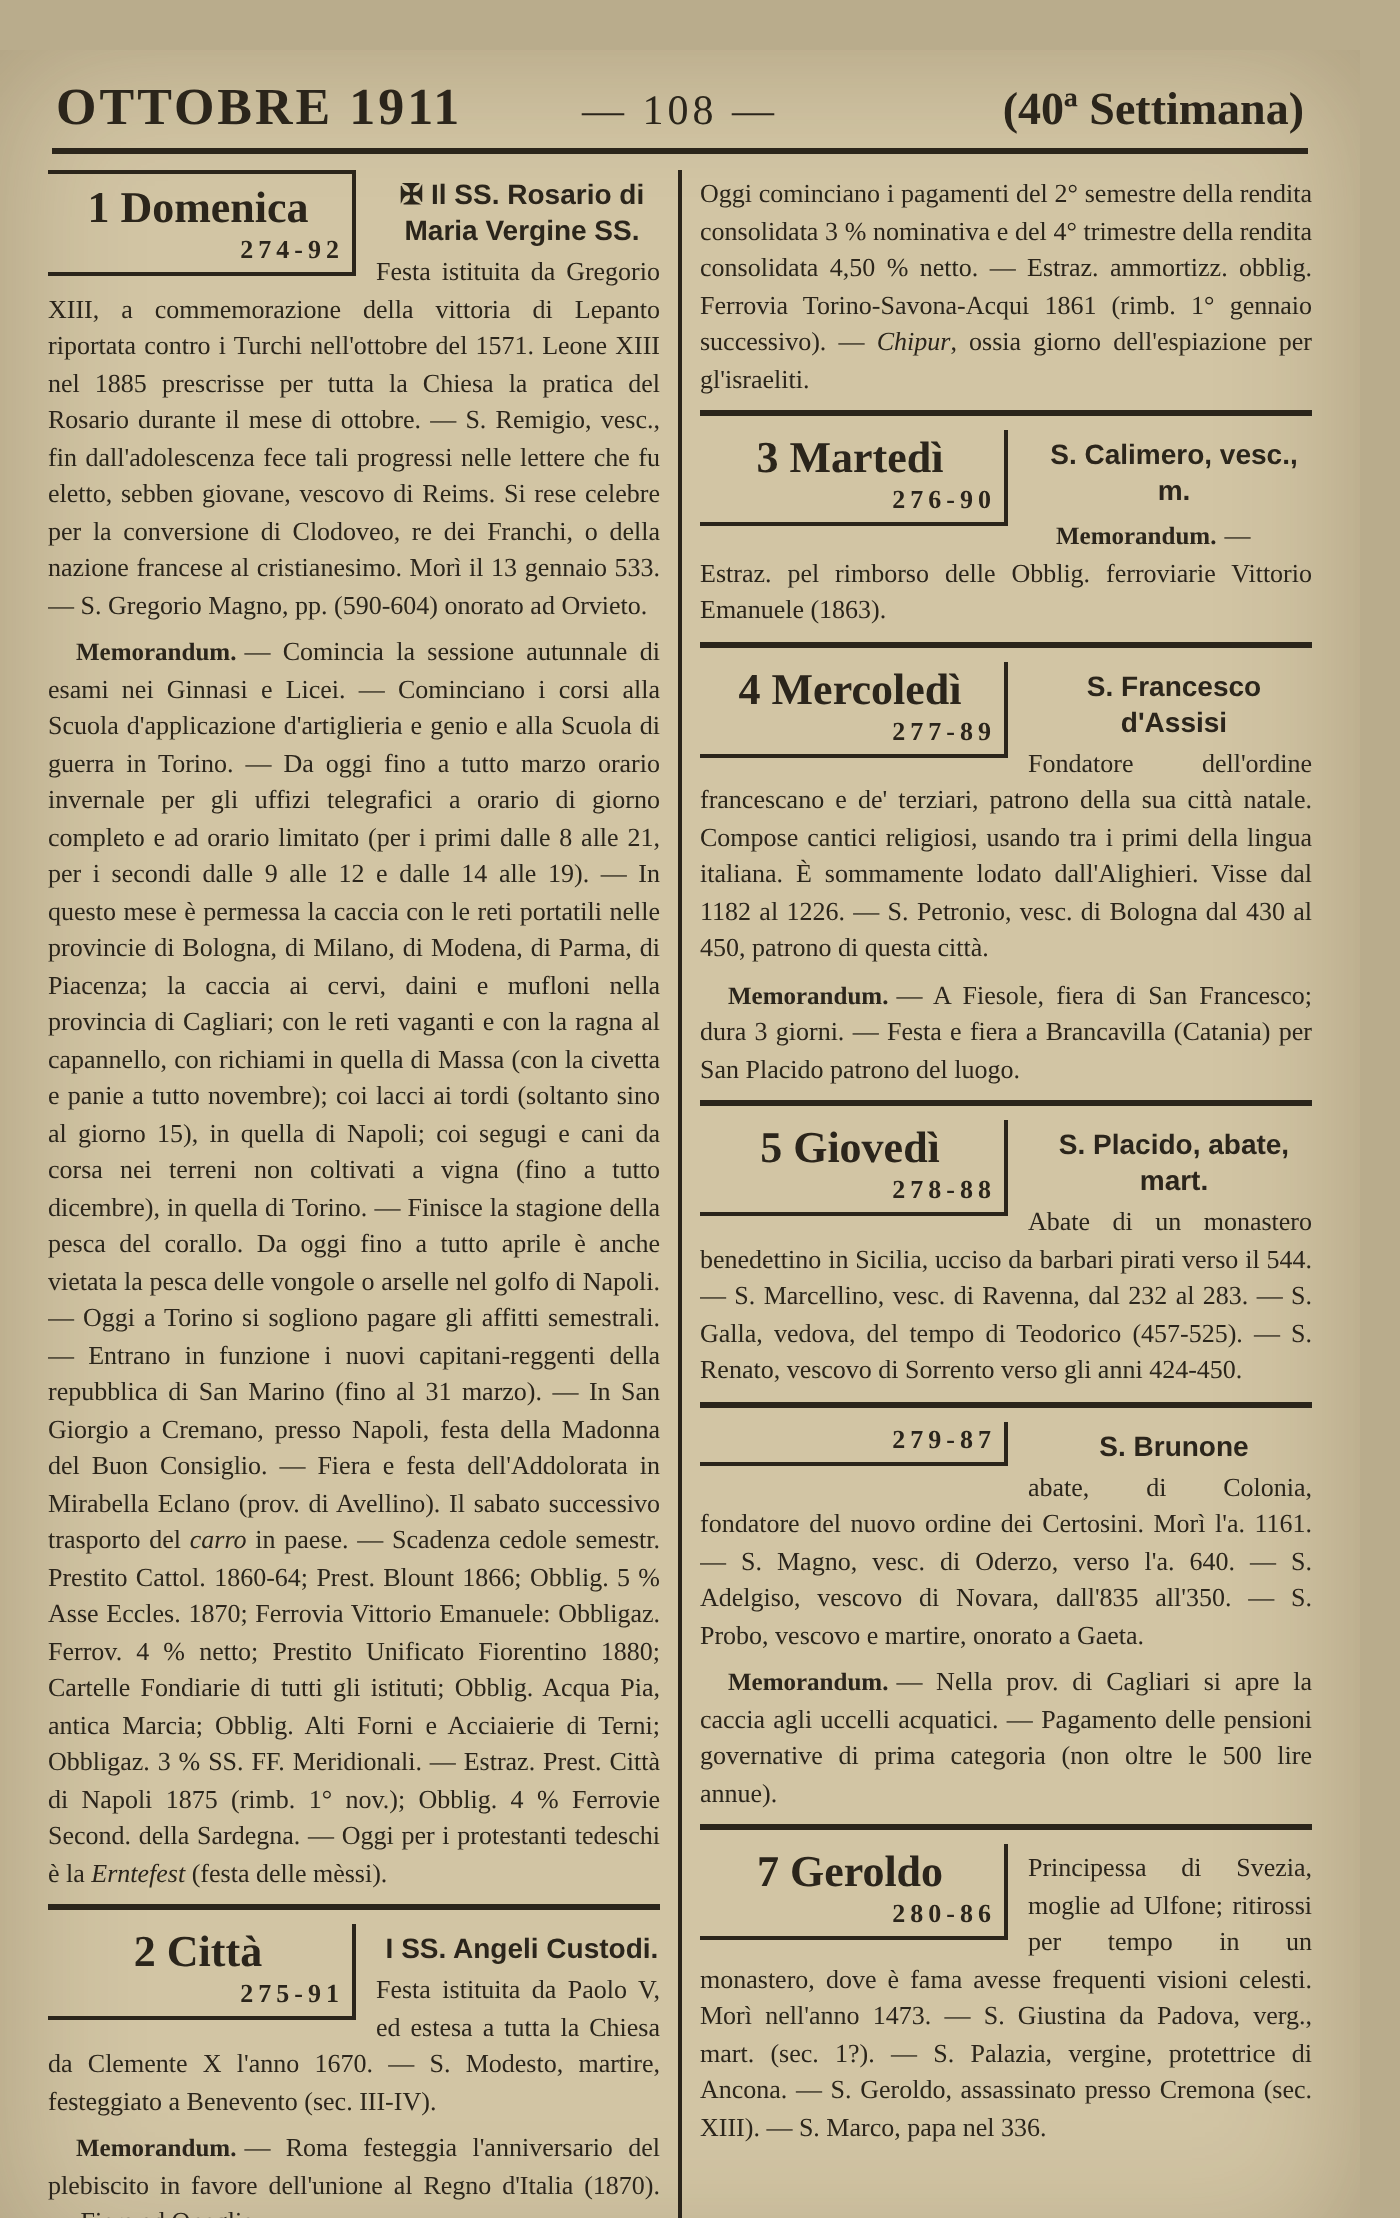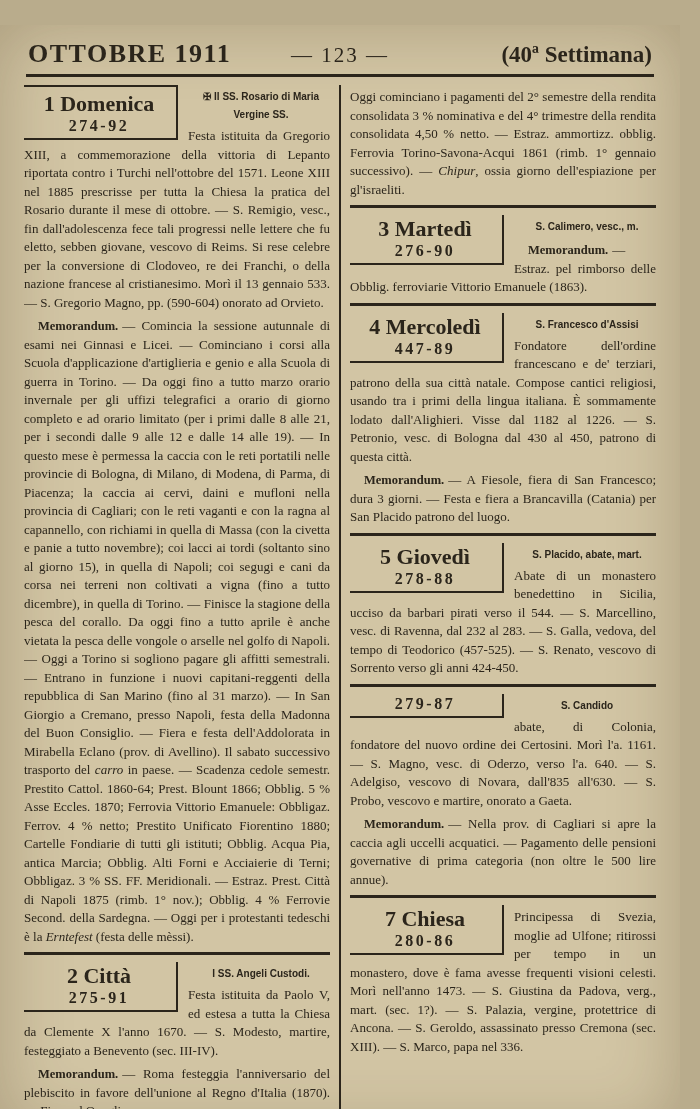--- a/index.html
+++ b/index.html
@@ -24,40 +24,40 @@
   .vrule{width:2px;background:var(--ink);margin:0 9px;flex:0 0 auto;}
   .sect-rule{height:3px;background:var(--ink);margin:6px 0 7px;}
   .day::after{content:"";display:block;clear:both;}
   .day-box{
     float:left;width:146px;text-align:center;
     border-right:2px solid var(--ink);border-bottom:2px solid var(--ink);
     padding:1px 4px 3px 2px;margin:0 10px 3px 0;
   }
   .day.first .day-box{border-top:2px solid var(--ink);padding-top:4px;font-family:Liberation Serif, serif;}
   .day-nm{font-size:22px;font-weight:bold;white-space:nowrap;}
-  .day-ct{font-size:16px;font-weight:bold;letter-spacing:2.5px;}
+  .day-ct{font-size:13px;font-weight:bold;letter-spacing:2.5px;text-align:right;}
   .saint{
     margin-left:168px;text-align:center;
     font-family:"Liberation Sans",sans-serif;font-weight:bold;
-    font-size:10px;line-height:18px;padding-top:3px;
+    font-size:14px;line-height:18px;padding-top:3px;
   }
   .cross{font-weight:bold;}
   p.body,p.memo{margin:0;font-size:13px;line-height:18.5px;text-align:justify;hyphens:auto;}
   p.body{padding-top:3px;}
   p.memo{margin-top:5px;text-indent:14px;}
   .memo-label{font-family:Liberation Serif, serif;font-size:12.5px;margin-right:4px;}
   .it{font-style:italic;}
 </style>
 </head>
 <body>
 
 <div class="page" style="--paper: #d2c5a4; --ink: #2b251b;">
   <div class="hdr">
     <span class="m">OTTOBRE 1911</span>
-    <span class="p">— 123 —</span>
+    <span class="p">— 108 —</span>
     <span class="w">(40ª Settimana)</span>
   </div>
   <div class="hrule"></div>
   <div class="cols">
     <div class="col" id="col-left">
   <section class="day first">
     <div class="day-box">
       <div class="day-nm"><span class="d-num">1</span> <span class="d-name">Domenica</span></div>
       <div class="day-ct">274-92</div>
     </div>
@@ -85,49 +85,49 @@
       <div class="day-nm"><span class="d-num">3</span> <span class="d-name">Martedì</span></div>
       <div class="day-ct">276-90</div>
     </div>
     <div class="saint"><span class="saint-text">S. Calimero, vesc., m.</span></div>
     <p class="memo"><b class="memo-label">Memorandum.</b><span class="memo-text"><span>— Estraz. pel rimborso delle Obblig. ferroviarie Vittorio Emanuele (1863).</span></span></p>
   </section>
 <div class="sect-rule"></div>
   <section class="day">
     <div class="day-box">
       <div class="day-nm"><span class="d-num">4</span> <span class="d-name">Mercoledì</span></div>
-      <div class="day-ct">447-89</div>
+      <div class="day-ct">277-89</div>
     </div>
     <div class="saint"><span class="saint-text">S. Francesco d'Assisi</span></div>
     <p class="body"><span>Fondatore dell'ordine francescano e de' terziari, patrono della sua città natale. Compose cantici religiosi, usando tra i primi della lingua italiana. È sommamente lodato dall'Alighieri. Visse dal 1182 al 1226. — S. Petronio, vesc. di Bologna dal 430 al 450, patrono di questa città.</span></p>
     <p class="memo"><b class="memo-label">Memorandum.</b><span class="memo-text"><span>— A Fiesole, fiera di San Francesco; dura 3 giorni. — Festa e fiera a Brancavilla (Catania) per San Placido patrono del luogo.</span></span></p>
   </section>
 <div class="sect-rule"></div>
   <section class="day">
     <div class="day-box">
       <div class="day-nm"><span class="d-num">5</span> <span class="d-name">Giovedì</span></div>
       <div class="day-ct">278-88</div>
     </div>
     <div class="saint"><span class="saint-text">S. Placido, abate, mart.</span></div>
     <p class="body"><span>Abate di un monastero benedettino in Sicilia, ucciso da barbari pirati verso il 544. — S. Marcellino, vesc. di Ravenna, dal 232 al 283. — S. Galla, vedova, del tempo di Teodorico (457-525). — S. Renato, vescovo di Sorrento verso gli anni 424-450.</span></p>
 
   </section>
 <div class="sect-rule"></div>
   <section class="day">
     <div class="day-box">
       <div class="day-ct">279-87</div>
     </div>
-    <div class="saint"><span class="saint-text">S. Candido</span></div>
-    <p class="body"><span>abate, di Colonia, fondatore del nuovo ordine dei Certosini. Morì l'a. 1161. — S. Magno, vesc. di Oderzo, verso l'a. 640. — S. Adelgiso, vescovo di Novara, dall'835 all'630. — S. Probo, vescovo e martire, onorato a Gaeta.</span></p>
+    <div class="saint"><span class="saint-text">S. Brunone</span></div>
+    <p class="body"><span>abate, di Colonia, fondatore del nuovo ordine dei Certosini. Morì l'a. 1161. — S. Magno, vesc. di Oderzo, verso l'a. 640. — S. Adelgiso, vescovo di Novara, dall'835 all'350. — S. Probo, vescovo e martire, onorato a Gaeta.</span></p>
     <p class="memo"><b class="memo-label">Memorandum.</b><span class="memo-text"><span>— Nella prov. di Cagliari si apre la caccia agli uccelli acquatici. — Pagamento delle pensioni governative di prima categoria (non oltre le 500 lire annue).</span></span></p>
   </section>
 <div class="sect-rule"></div>
   <section class="day">
     <div class="day-box">
-      <div class="day-nm"><span class="d-num">7</span> <span class="d-name">Chiesa</span></div>
+      <div class="day-nm"><span class="d-num">7</span> <span class="d-name">Geroldo</span></div>
       <div class="day-ct">280-86</div>
     </div>
     <p class="body"><span>Principessa di Svezia, moglie ad Ulfone; ritirossi per tempo in un monastero, dove è fama avesse frequenti visioni celesti. Morì nell'anno 1473. — S. Giustina da Padova, verg., mart. (sec. 1?). — S. Palazia, vergine, protettrice di Ancona. — S. Geroldo, assassinato presso Cremona (sec. XIII). — S. Marco, papa nel 336.</span></p>
 
   </section>
 </div>
   </div>
 </div>
 
 </body></html>

